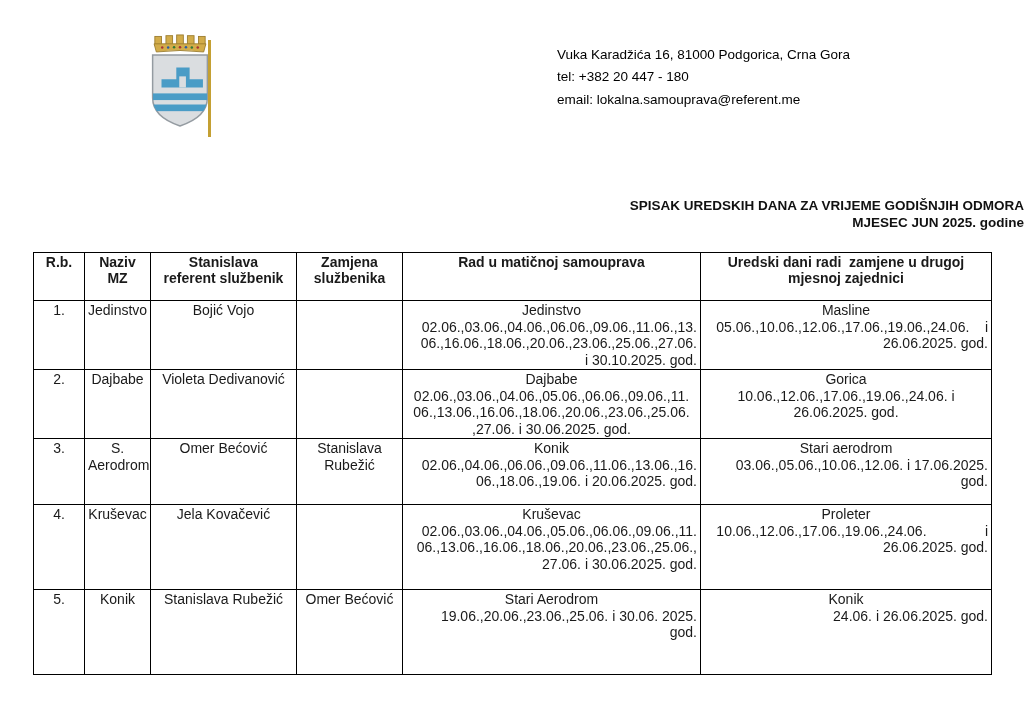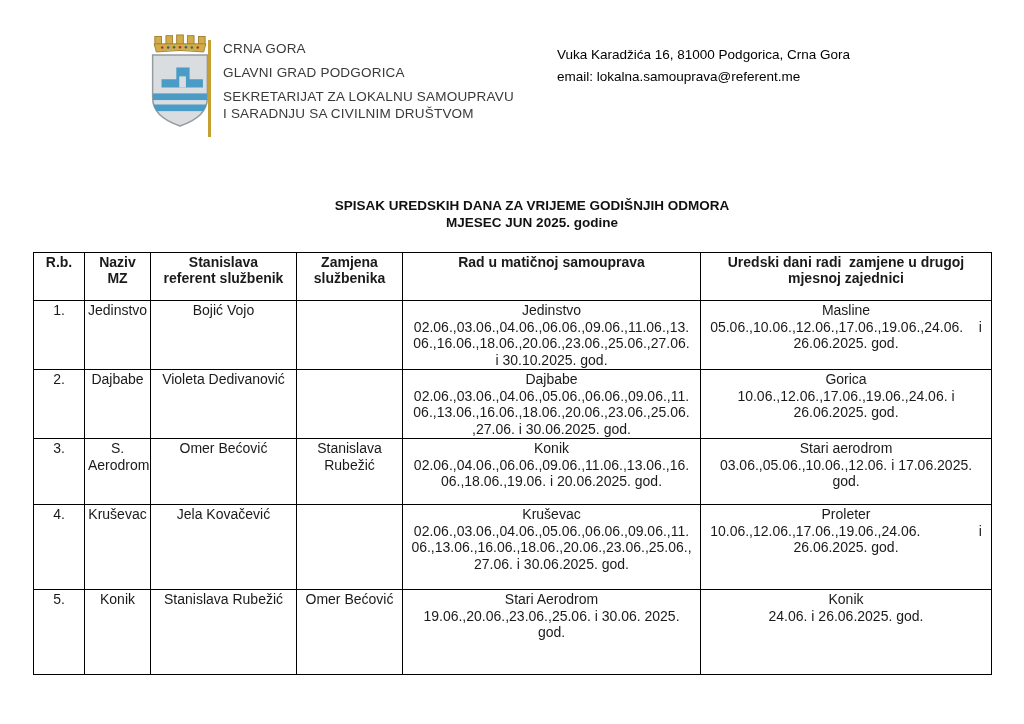--- a/index.html
+++ b/index.html
@@ -12,41 +12,41 @@
   .logo{position:absolute;left:143px;top:34px;}
   .gold-line{position:absolute;left:208px;top:40px;width:3px;height:97px;background:#C4A033;}
   .org-block{position:absolute;left:223px;top:41px;color:#3a3a3a;font-size:13.5px;letter-spacing:.2px;}
   .org-line{line-height:15px;white-space:pre;}
   .org-line.l2{margin-top:9px;}
   .org-line.l3{margin-top:9px;}
   .org-line.l4{margin-top:2px;}
   .contact-block{position:absolute;left:557px;top:44px;color:#000000;font-size:13.5px;}
   .contact-line{line-height:22.4px;white-space:pre;}
   
-  .doc-title{position:absolute;left:40px;right:0;top:197px;text-align:center;font-weight:bold;font-size:13.5px;color:#111;}
+  .doc-title{position:absolute;left:40px;right:0;top:197px;text-align:right;font-weight:bold;font-size:13.5px;color:#111;}
   .doc-title div{line-height:17px;}
   
   table.sched{
     position:absolute;left:33px;top:252px;width:958px;
     border-collapse:collapse;table-layout:fixed;font-size:14px;
   }
   table.sched th, table.sched td{
     border:1px solid #000;vertical-align:top;padding:1px 3px;overflow:hidden;
   }
   thead tr{height:48px;}
   tbody tr:nth-child(1){height:65px;}
   tbody tr:nth-child(2){height:66px;}
   tbody tr:nth-child(3){height:66px;}
   tbody tr:nth-child(4){height:85px;}
   tbody tr:nth-child(5){height:85px;}
   th{font-weight:bold;text-align:center;padding-top:2px;}
   .hl{line-height:16px;white-space:pre;}
   td.c{text-align:center;padding-top:2px;line-height:16.5px;}
   .place{text-align:center;line-height:16.5px;}
-  .dates{text-align:center;}
+  .dates{text-align:right;}
   .dates[data-align="center"]{text-align:center;}
   .dl{line-height:16.5px;white-space:pre;}
 </style>
 </head>
 <body>
 
 <div class="page">
 
   <div class="logo">
     <svg width="74" height="104" viewBox="0 0 100 140">
@@ -79,29 +79,24 @@
           <rect x="49" y="57" width="9" height="15" fill="#DADDE0"></rect>
           <rect x="13" y="80" width="74" height="9" fill="#4A9CC6"></rect>
           <rect x="13" y="95" width="74" height="9" fill="#4A9CC6"></rect>
         </g>
       </g>
     </svg>
   </div>
 
   <div class="gold-line"></div>
 
-  <div class="org-block">
-    <div class="org-line l1">CRNA GORA</div>
-    <div class="org-line l2">GLAVNI GRAD PODGORICA</div>
-    <div class="org-line l3">SEKRETARIJAT ZA LOKALNU SAMOUPRAVU</div>
-    <div class="org-line l4">I SARADNJU SA CIVILNIM DRUŠTVOM</div>
-  </div>
 
   <div class="contact-block">
     <div class="contact-line">Vuka Karadžića 16, 81000 Podgorica, Crna Gora</div>
+    <div class="contact-line">tel: +382 20 447 - 180</div>
     <div class="contact-line">email: lokalna.samouprava@referent.me</div>
   </div>
 
   <div class="doc-title">
     <div>SPISAK UREDSKIH DANA ZA VRIJEME GODIŠNJIH ODMORA</div>
     <div>MJESEC JUN 2025. godine</div>
   </div>
 
   <table class="sched">
     <colgroup>

